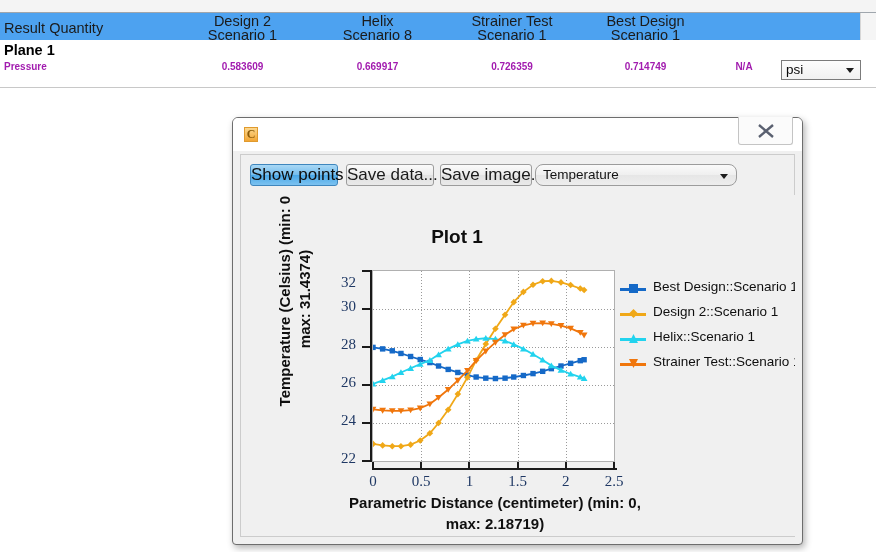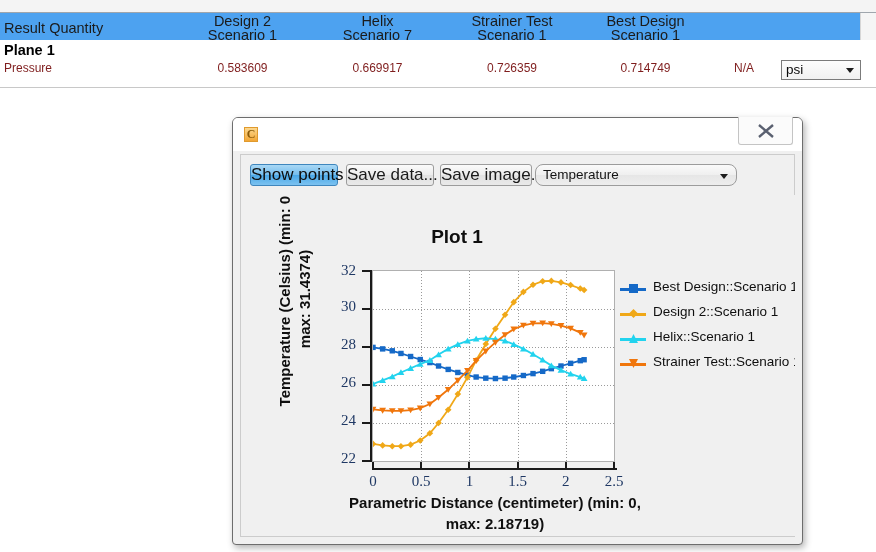--- a/index.html
+++ b/index.html
@@ -75,23 +75,24 @@
   }
 
   .data-row {
     position: absolute;
     left: 0; top: 60px;
     width: 876px; height: 26px;
   }
   .data-row .dcell {
     position: absolute;
     top: 1px;
-    font-size: 12px;
-    color: #7f1d1d;
-    text-align: center;
+    font-size: 10px;
+    color: #a21caf;
+    text-align: center;
+    font-weight: bold;
   }
   .data-row .dcell.left { text-align: left; }
 
   .unit-select {
     position: absolute;
     left: 781px; top: 60px;
     width: 80px; height: 20px;
     border: 1px solid #7b7b7b;
     background: linear-gradient(to bottom,#fdfdfd 0%, #f1f1f1 100%);
     box-sizing: border-box;
@@ -377,21 +378,21 @@
 <body>
 
 <div id="results-table">
   <div class="table-topstrip"></div>
 
   <div class="header-row">
     <div class="hcell left single" style="left:4px;width:200px;">Result Quantity</div>
     <div class="hcell" style="left:185px;width:115px;">Design 2
 Scenario 1</div>
     <div class="hcell" style="left:320px;width:115px;">Helix
-Scenario 7</div>
+Scenario 8</div>
     <div class="hcell" style="left:452px;width:120px;">Strainer Test
 Scenario 1</div>
     <div class="hcell" style="left:588px;width:115px;">Best Design
 Scenario 1</div>
   </div>
   <div class="hdr-corner"></div>
   <div class="scroll-stub"></div>
 
   <div class="group-row">
     <div class="group-label">Plane 1</div>
@@ -578,21 +579,21 @@
           <div class="ytick-label" style="left: 28px; top: 255px;">22</div>
           <div class="ytick" style="top: 227px;"></div>
           <div class="ytick-label" style="left: 28px; top: 217px;">24</div>
           <div class="ytick" style="top: 189px;"></div>
           <div class="ytick-label" style="left: 28px; top: 179px;">26</div>
           <div class="ytick" style="top: 151px;"></div>
           <div class="ytick-label" style="left: 28px; top: 141px;">28</div>
           <div class="ytick" style="top: 113px;"></div>
           <div class="ytick-label" style="left: 28px; top: 103px;">30</div>
           <div class="ytick" style="top: 75px;"></div>
-          <div class="ytick-label" style="left: 28px; top: 67px;">32</div>
+          <div class="ytick-label" style="left: 28px; top: 79px;">32</div>
         </div>
       <div id="x-ticks">
           <div class="xtick" style="left: 130px;"></div>
           <div class="xtick-label" style="left: 131px;">0</div>
           <div class="xtick" style="left: 178.2px;"></div>
           <div class="xtick-label" style="left: 179.2px;">0.5</div>
           <div class="xtick" style="left: 226.4px;"></div>
           <div class="xtick-label" style="left: 227.4px;">1</div>
           <div class="xtick" style="left: 274.6px;"></div>
           <div class="xtick-label" style="left: 275.6px;">1.5</div>

